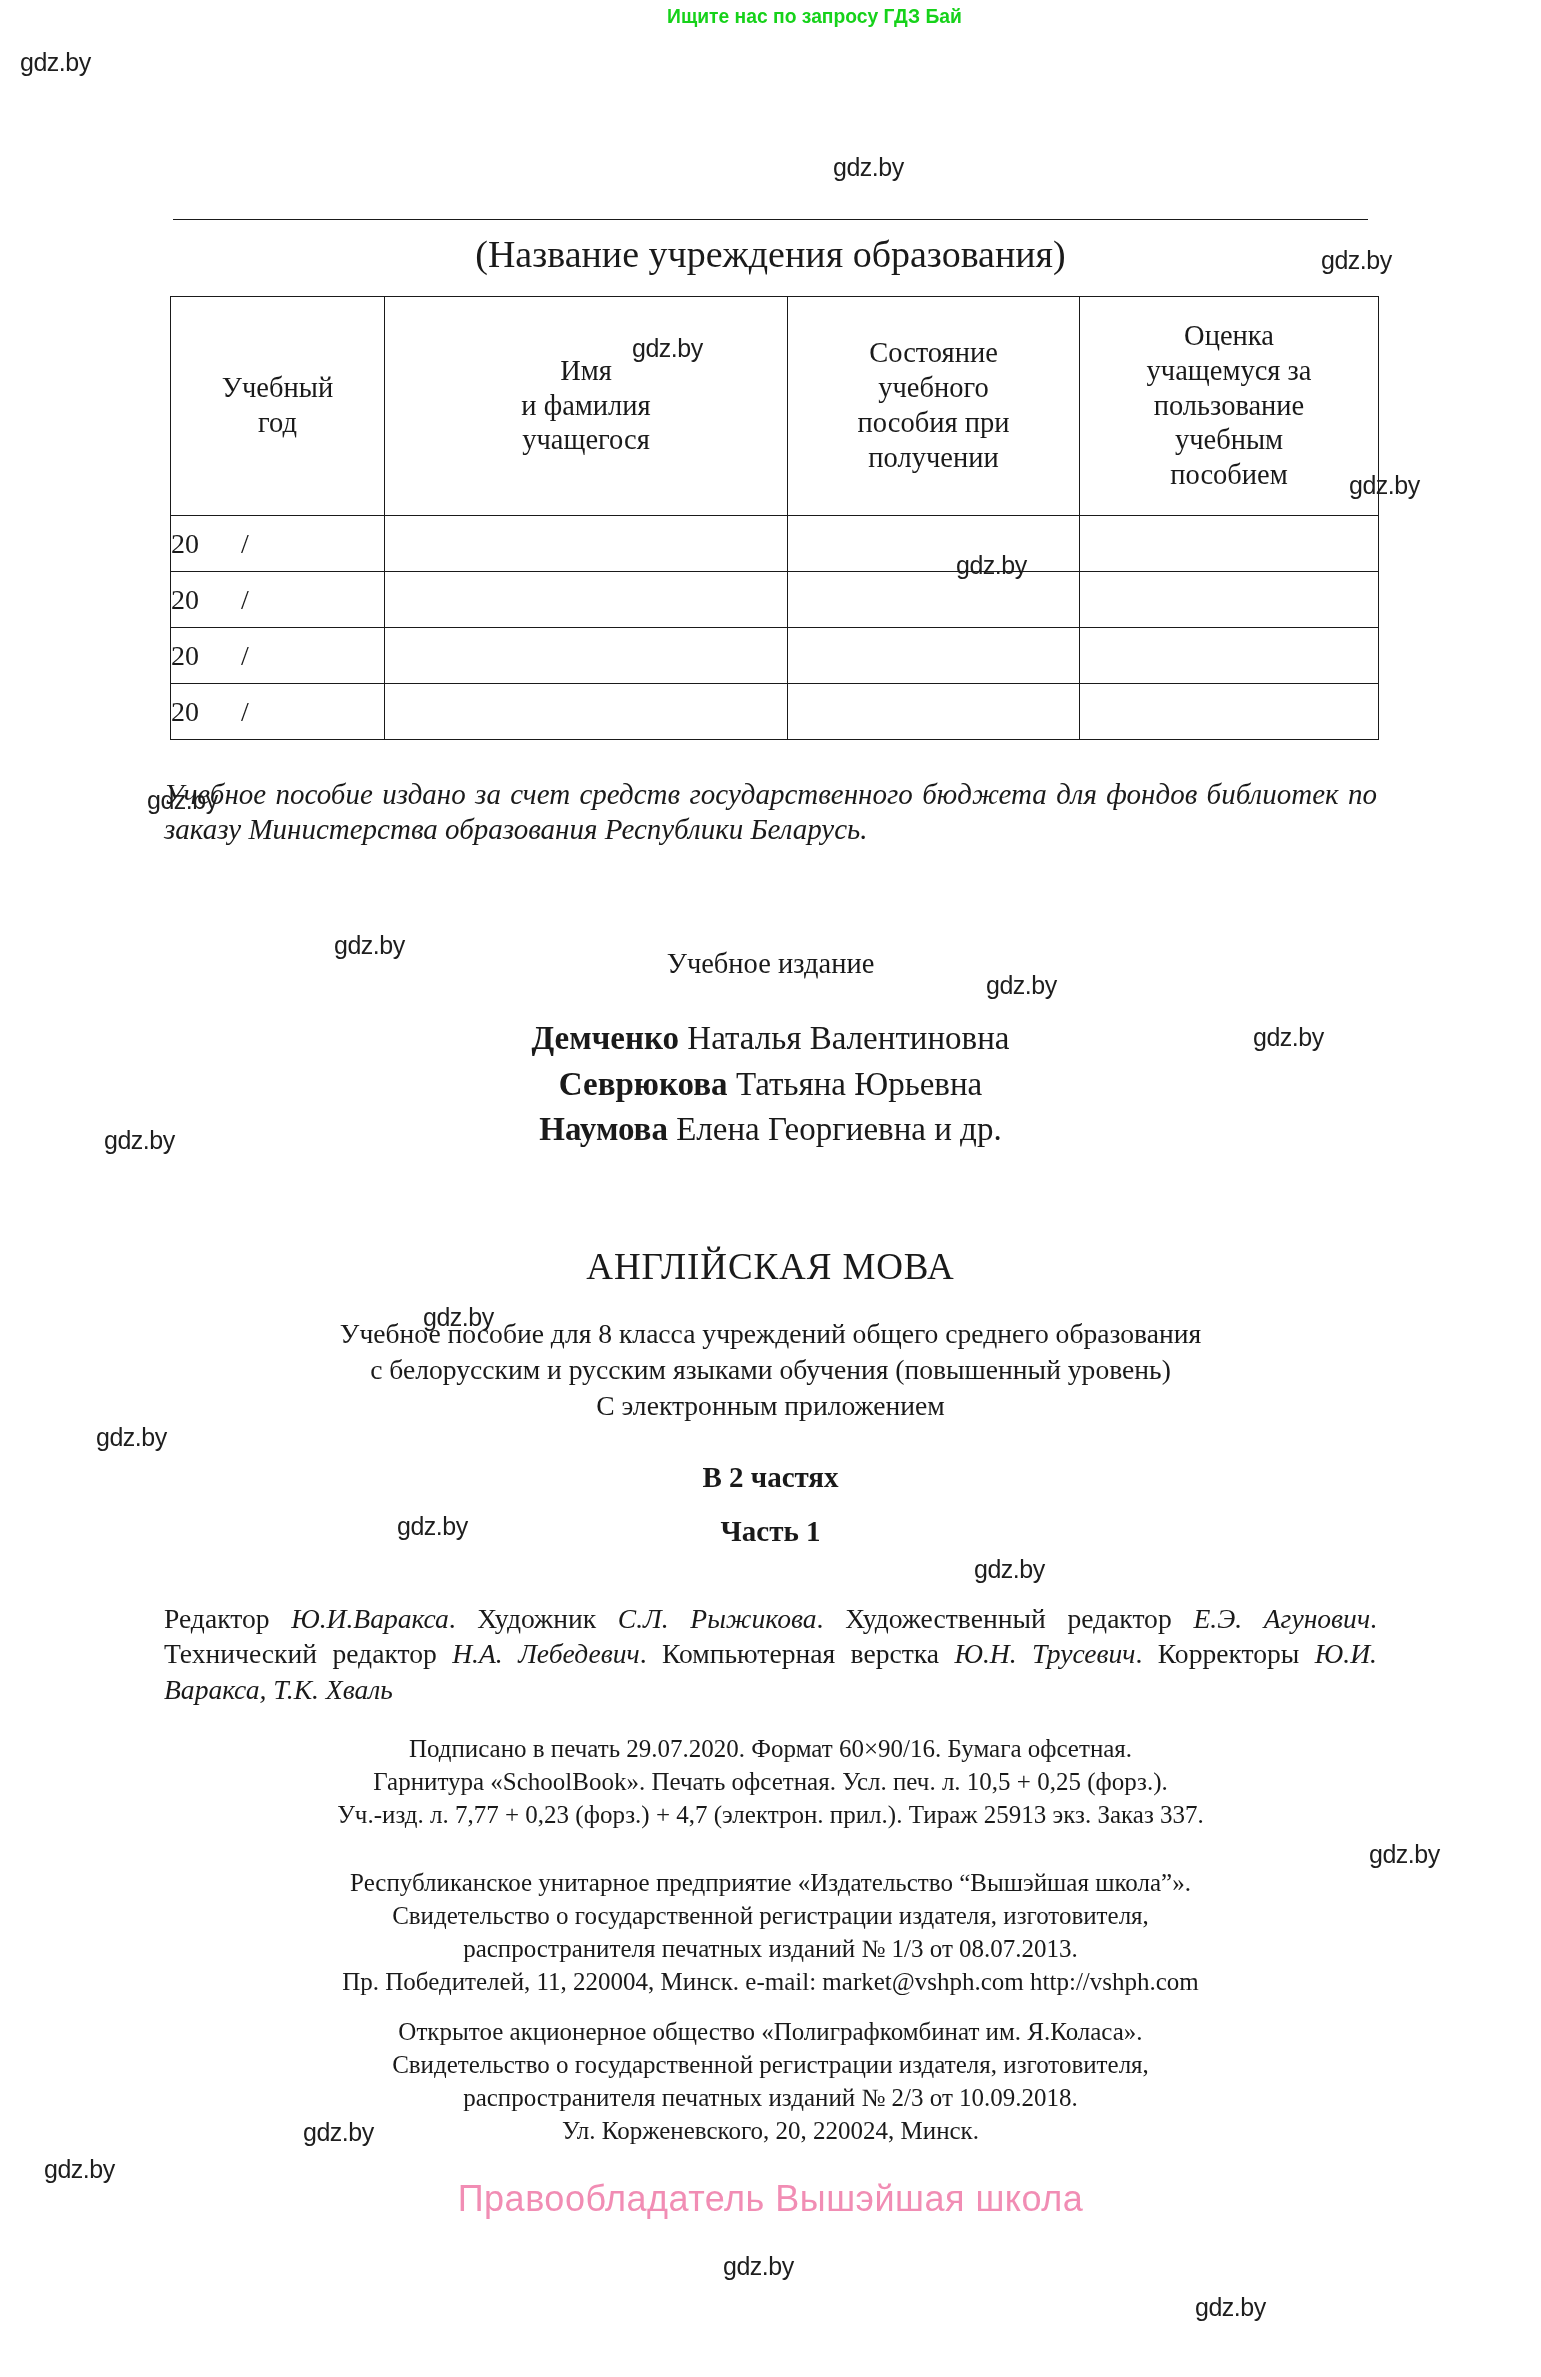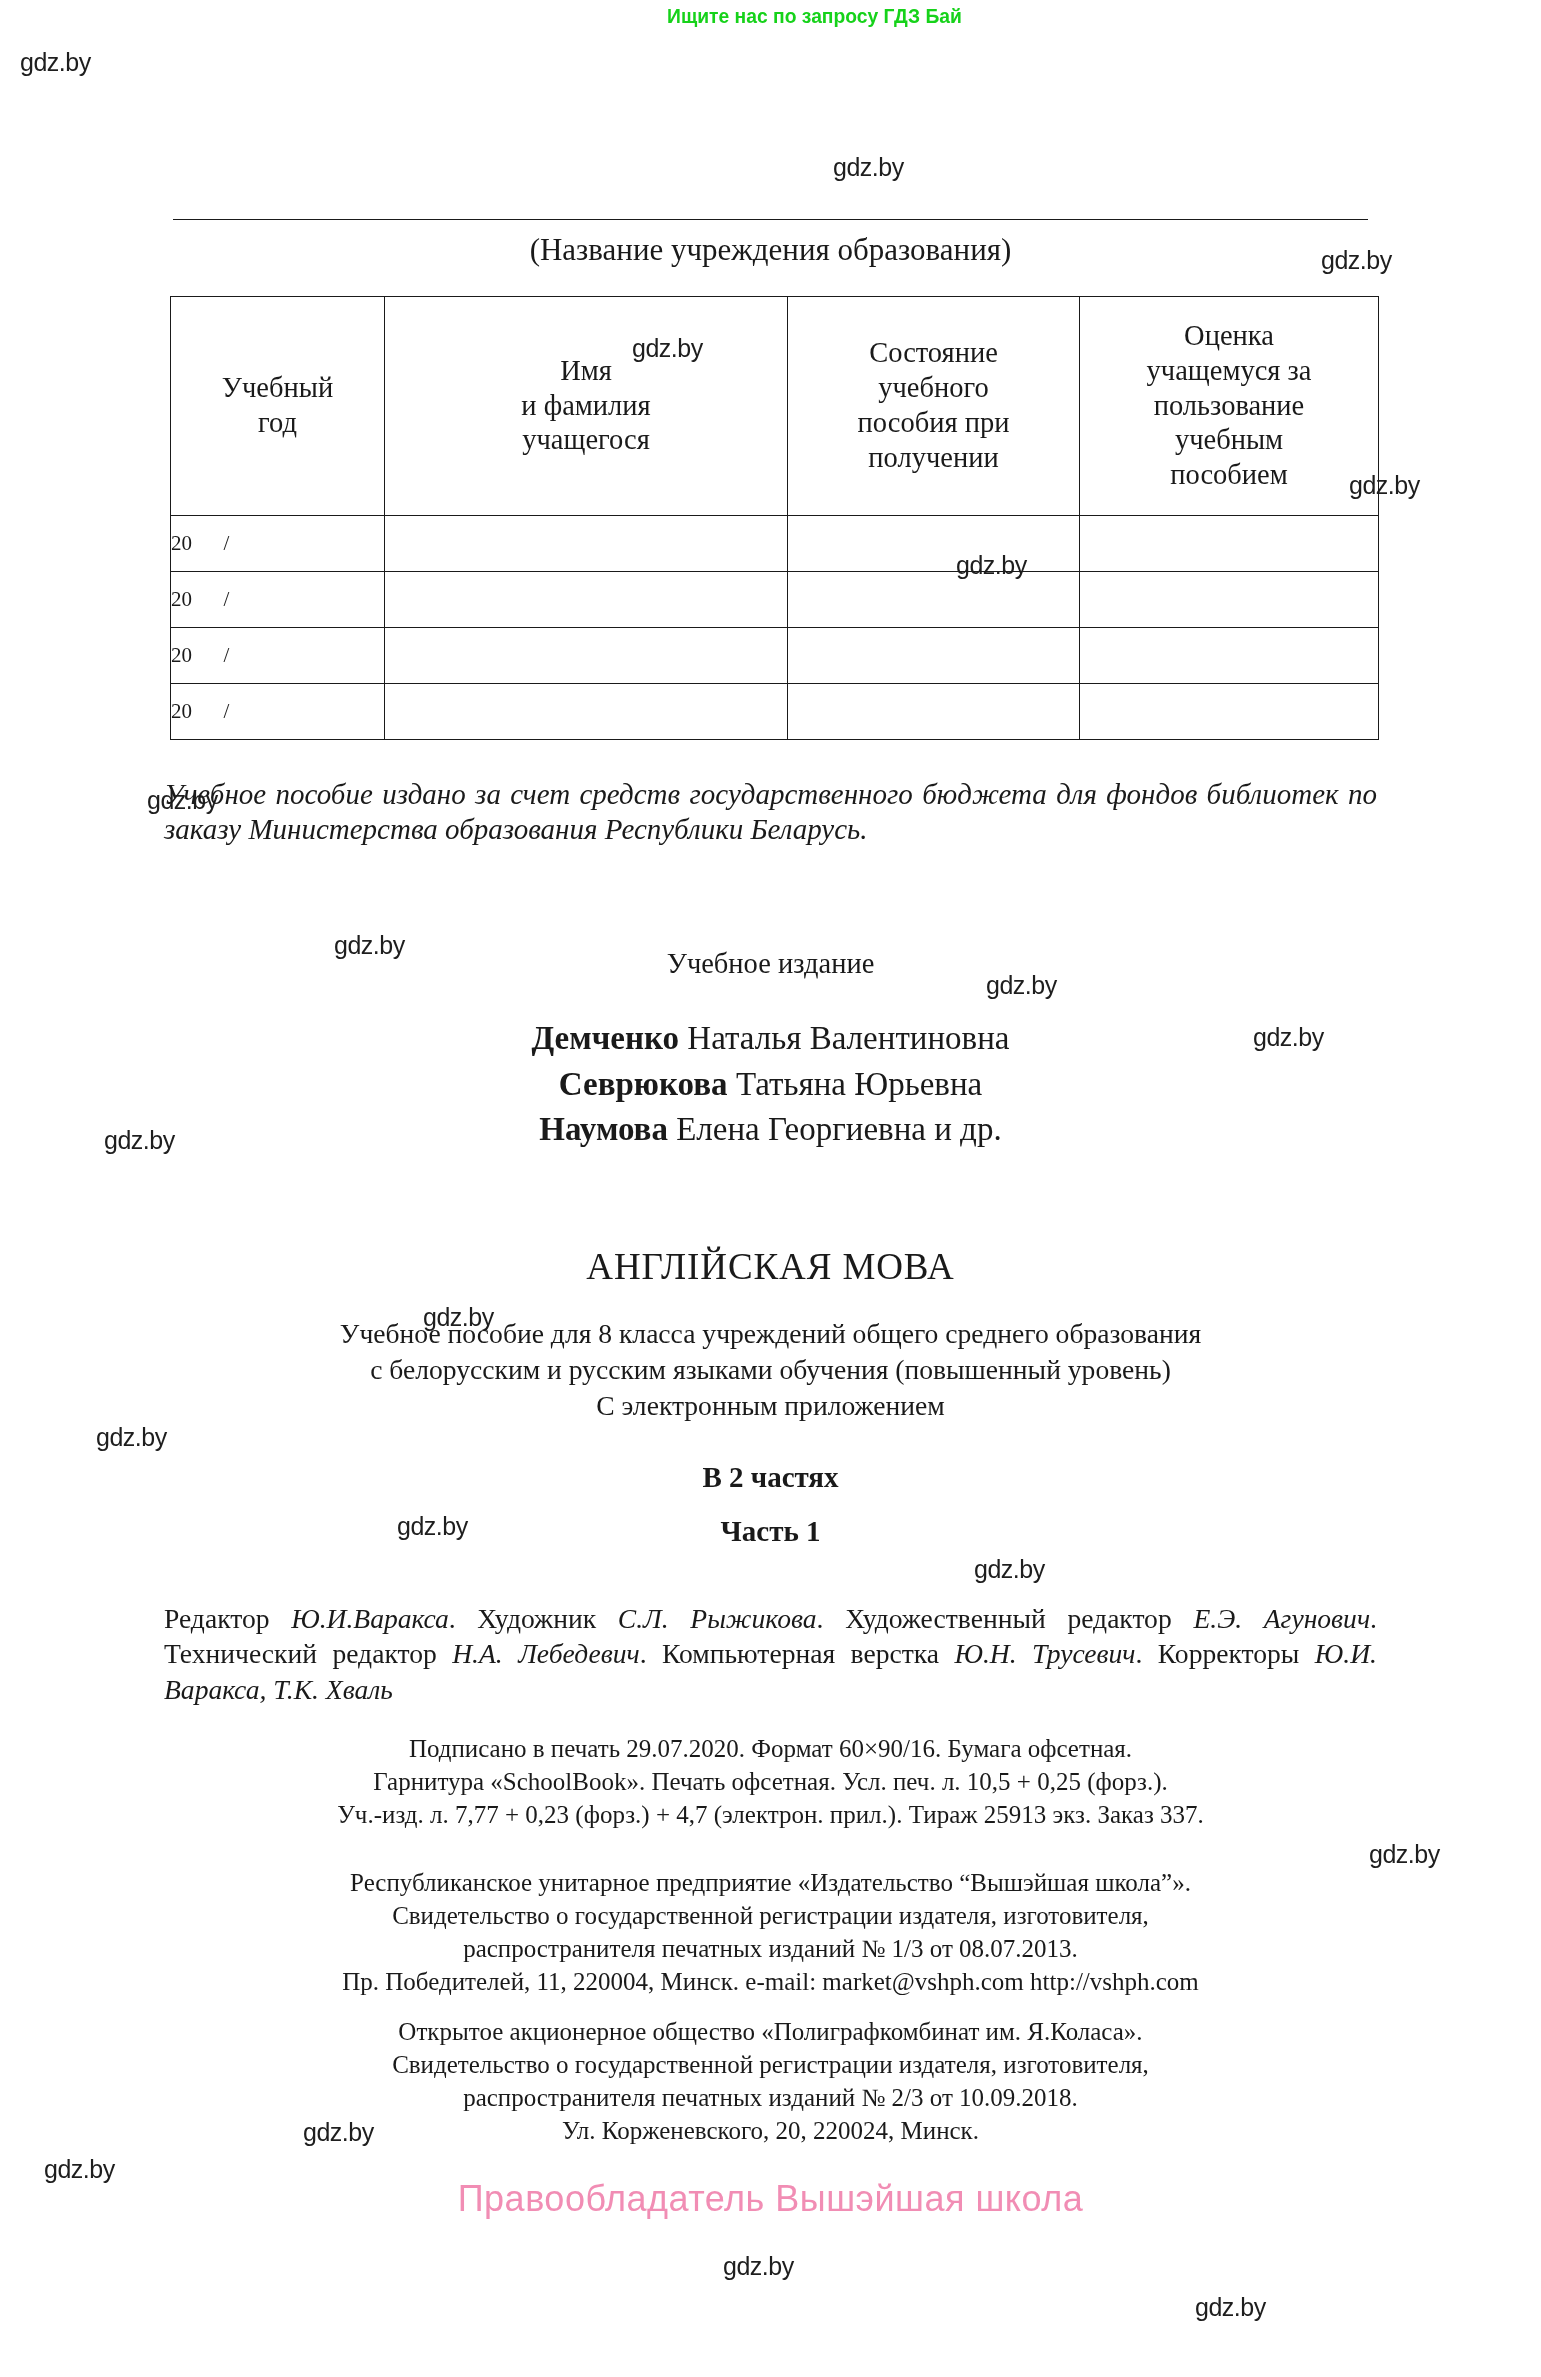--- a/index.html
+++ b/index.html
@@ -50,21 +50,21 @@
     top: 219px;
     width: 1195px;
     border-top: 1.8px solid #1a1a1a;
   }
   .inst-caption {
     position: absolute;
     left: 173px;
     top: 232px;
     width: 1195px;
     text-align: center;
-    font-size: 31px;
+    font-size: 38px;
   }
 
   
   .book-table {
     position: absolute;
     left: 170px;
     top: 296px;
     width: 1204px;
     border-collapse: collapse;
     table-layout: fixed;
@@ -77,21 +77,21 @@
     font-weight: normal;
   }
   .book-table th {
     height: 218px;
     text-align: center;
     font-size: 28.5px;
     line-height: 1.22;
   }
   .book-table td {
     height: 55px;
-    font-size: 21px;
+    font-size: 28px;
   }
   .col-year   { width: 213px; }
   .col-name   { width: 402px; margin-left: 6px; }
   .col-state  { width: 291px; }
   .col-grade  { width: 298px; }
 
   .year-cell {
     padding-left: 18.4px;
     letter-spacing: 0px;
     white-space: pre;

